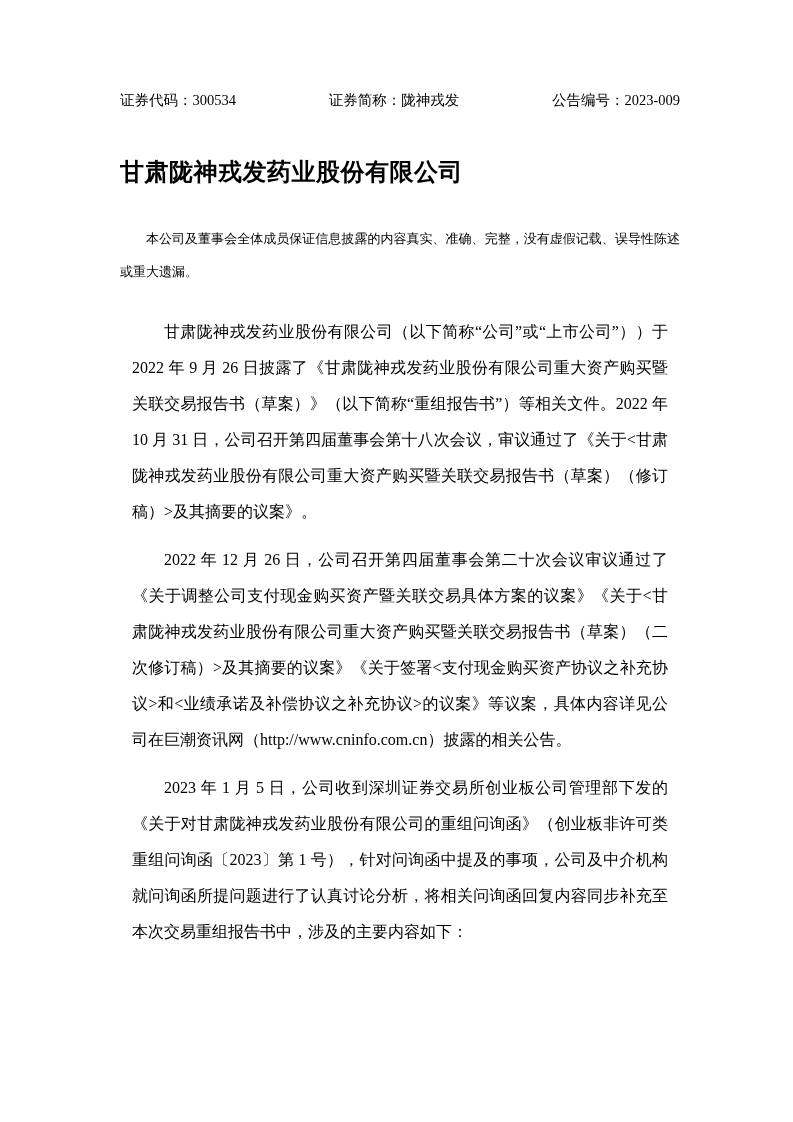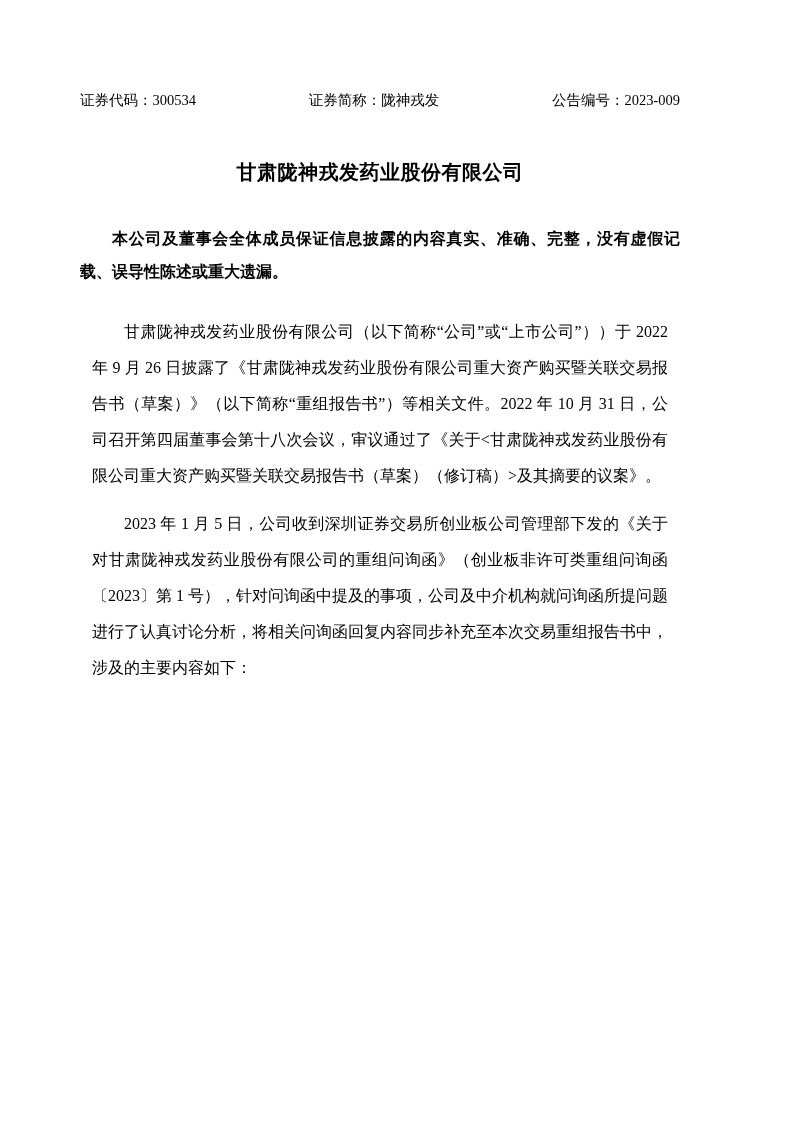--- a/index.html
+++ b/index.html
@@ -11,46 +11,45 @@
     width: 793px;
     height: 1122px;
     color: #000000;
     font-family: "Liberation Serif", "DejaVu Serif", serif;
     overflow: hidden;
   }
   .page {
     box-sizing: border-box;
     width: 793px;
     height: 1122px;
-    padding: 90px 113px 40px 80px;
+    padding: 90px 113px 40px 120px;
     background: #ffffff;
   }
   .doc-header {
     display: flex;
     justify-content: space-between;
     align-items: baseline;
     font-size: 14.5px;
     line-height: 20px;
     white-space: nowrap;
   }
   .doc-title {
     margin: 40px 0 0 0;
-    font-size: 20px;
+    font-size: 24px;
     font-weight: 700;
-    text-align: center;
     line-height: 44px;
     letter-spacing: 0.5px;
   }
   .title-line {
     display: block;
   }
   .statement {
     margin: 28px 0 0 0;
-    font-size: 16px;
-    font-weight: 700;
+    font-size: 13px;
+    font-weight: 400;
     line-height: 33px;
     text-align: justify;
     text-indent: 2em;
   }
   .doc-body {
     margin-top: 26px;
   }
   .para {
     margin: 12px;
     font-size: 16px;
@@ -71,16 +70,17 @@
   </div>
 
   <h1 class="doc-title">
     <span class="title-line">甘肃陇神戎发药业股份有限公司</span>
   </h1>
 
   <p class="statement">本公司及董事会全体成员保证信息披露的内容真实、准确、完整，没有虚假记载、误导性陈述或重大遗漏。</p>
 
   <div class="doc-body">
     <p class="para">甘肃陇神戎发药业股份有限公司（以下简称“公司”或“上市公司”））于 2022 年 9 月 26 日披露了《甘肃陇神戎发药业股份有限公司重大资产购买暨关联交易报告书（草案）》（以下简称“重组报告书”）等相关文件。2022 年 10 月 31 日，公司召开第四届董事会第十八次会议，审议通过了《关于&lt;甘肃陇神戎发药业股份有限公司重大资产购买暨关联交易报告书（草案）（修订稿）&gt;及其摘要的议案》。</p>
+    <p class="para">2022 年 12 月 26 日，公司召开第四届董事会第二十次会议审议通过了《关于调整公司支付现金购买资产暨关联交易具体方案的议案》《关于&lt;甘肃陇神戎发药业股份有限公司重大资产购买暨关联交易报告书（草案）（二次修订稿）&gt;及其摘要的议案》《关于签署&lt;支付现金购买资产协议之补充协议&gt;和&lt;业绩承诺及补偿协议之补充协议&gt;的议案》等议案，具体内容详见公司在巨潮资讯网（http://www.cninfo.com.cn）披露的相关公告。</p>
     <p class="para">2023 年 1 月 5 日，公司收到深圳证券交易所创业板公司管理部下发的《关于对甘肃陇神戎发药业股份有限公司的重组问询函》（创业板非许可类重组问询函〔2023〕第 1 号），针对问询函中提及的事项，公司及中介机构就问询函所提问题进行了认真讨论分析，将相关问询函回复内容同步补充至本次交易重组报告书中，涉及的主要内容如下：</p>
   </div>
 
 </div>
 
 </body></html>

